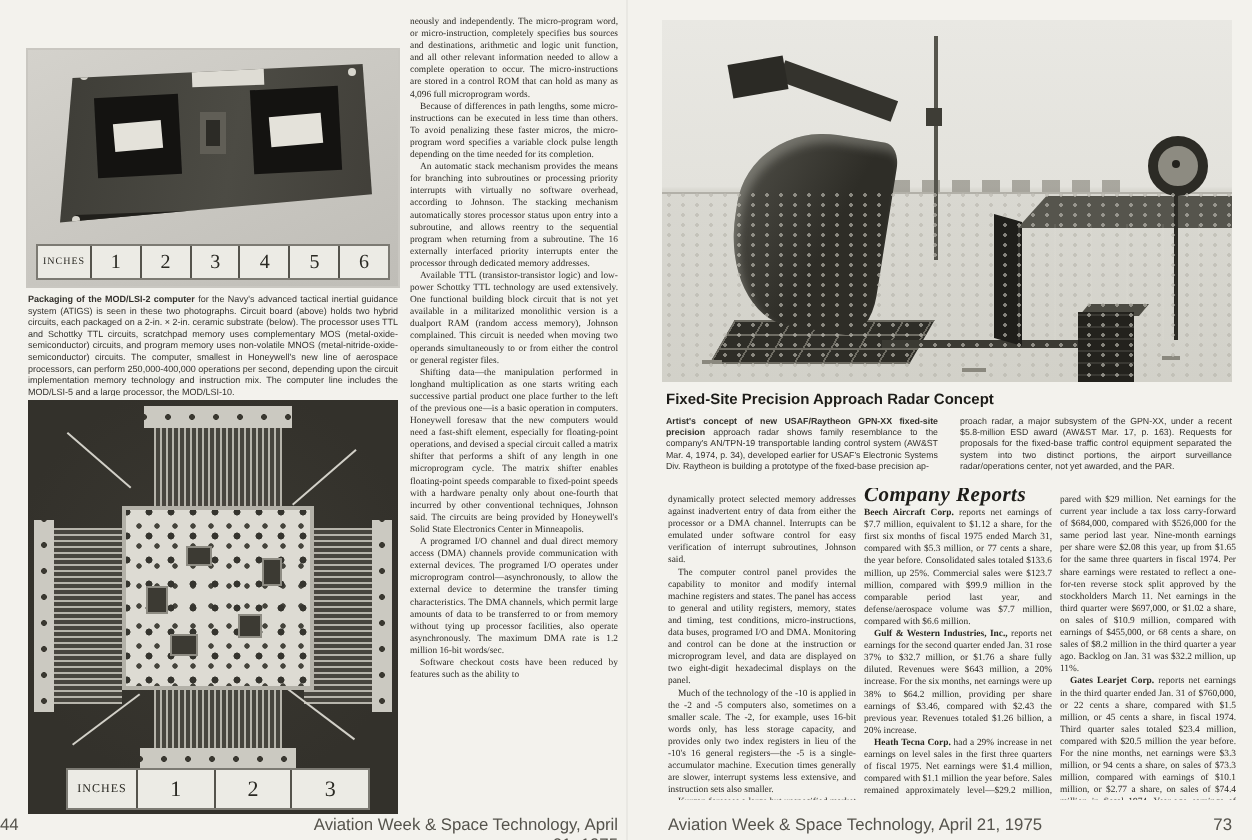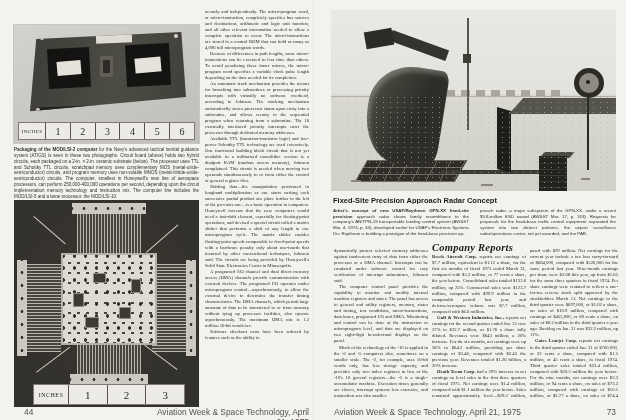--- a/index.html
+++ b/index.html
@@ -158,21 +158,21 @@
       <p class="noind">neously and independently. The micro-program word, or micro-instruction, completely specifies bus sources and destinations, arithmetic and logic unit function, and all other relevant information needed to allow a complete operation to occur. The micro-instructions are stored in a control ROM that can hold as many as 4,096 full microprogram words.</p>
       <p>Because of differences in path lengths, some micro-instructions can be executed in less time than others. To avoid penalizing these faster micros, the micro-program word specifies a variable clock pulse length depending on the time needed for its completion.</p>
       <p>An automatic stack mechanism provides the means for branching into subroutines or processing priority interrupts with virtually no software overhead, according to Johnson. The stacking mechanism automatically stores processor status upon entry into a subroutine, and allows reentry to the sequential program when returning from a subroutine. The 16 externally interfaced priority interrupts enter the processor through dedicated memory addresses.</p>
       <p>Available TTL (transistor-transistor logic) and low-power Schottky TTL technology are used extensively. One functional building block circuit that is not yet available in a militarized monolithic version is a dualport RAM (random access memory), Johnson complained. This circuit is needed when moving two operands simultaneously to or from either the control or general register files.</p>
       <p>Shifting data—the manipulation performed in longhand multiplication as one starts writing each successive partial product one place further to the left of the previous one—is a basic operation in computers. Honeywell foresaw that the new computers would need a fast-shift element, especially for floating-point operations, and devised a special circuit called a matrix shifter that performs a shift of any length in one microprogram cycle. The matrix shifter enables floating-point speeds comparable to fixed-point speeds with a hardware penalty only about one-fourth that incurred by other conventional techniques, Johnson said. The circuits are being provided by Honeywell's Solid State Electronics Center in Minneapolis.</p>
       <p>A programed I/O channel and dual direct memory access (DMA) channels provide communication with external devices. The programed I/O operates under microprogram control—asynchronously, to allow the external device to determine the transfer timing characteristics. The DMA channels, which permit large amounts of data to be transferred to or from memory without tying up processor facilities, also operate asynchronously. The maximum DMA rate is 1.2 million 16-bit words/sec.</p>
       <p>Software checkout costs have been reduced by features such as the ability to</p>
     </div>
   </div>
 
-  <div class="abs footer" style="left:24px;top:407px;">44</div>
+  <div class="abs footer" style="left:0;top:407px;">44</div>
   <div class="abs footer" style="left:150px;top:407px;width:159px;text-align:right;">Aviation Week &amp; Space Technology, April 21, 1975</div>
 </div>
 
 <div>
 
   <div class="abs illus">
     <div class="horizon"></div>
     <div class="bldgs"></div>
     <div class="mast"></div>
     <div class="mastbox"></div>

